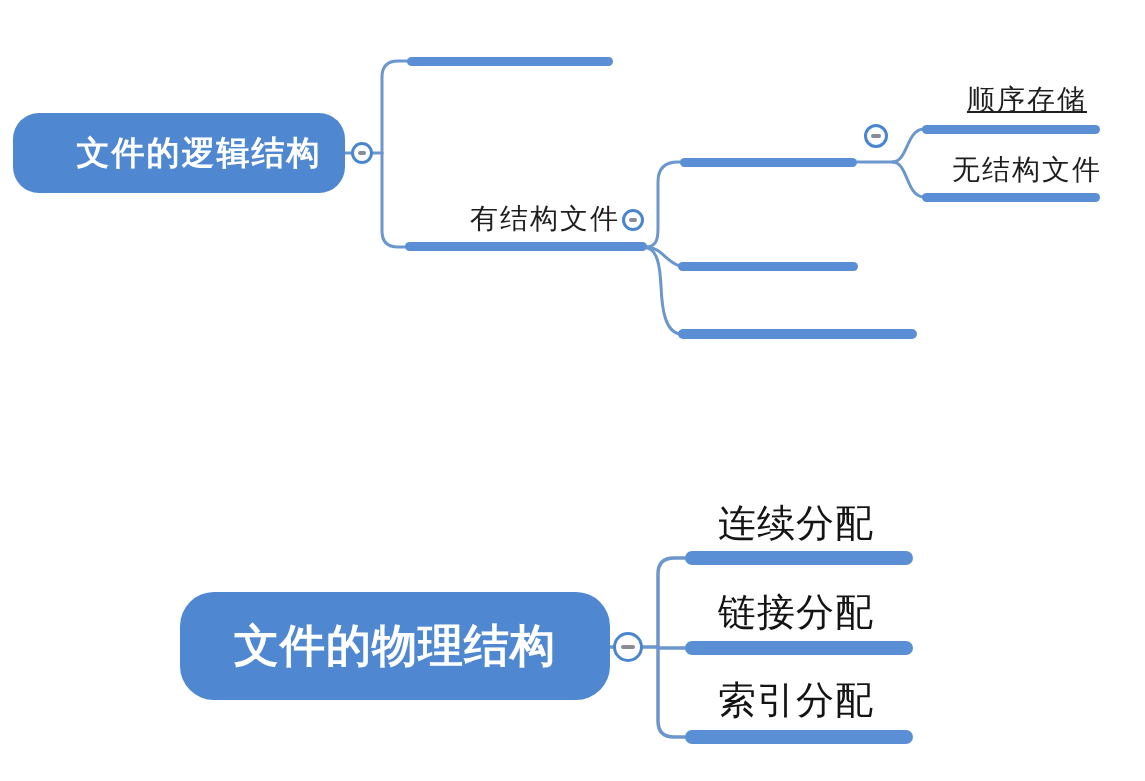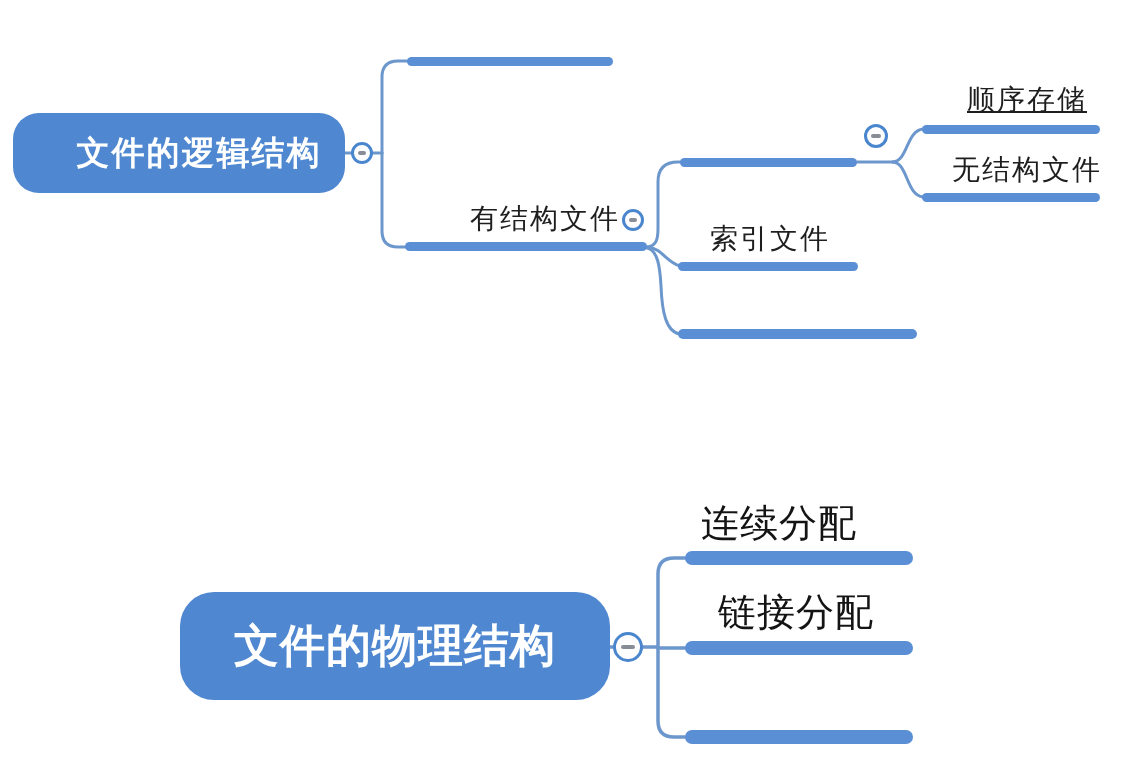--- a/index.html
+++ b/index.html
@@ -138,27 +138,27 @@
   </div>
 
 
   <div class="topic-label lv-top" style="left:507px; top:219px;margin-left:38px;">有结构文件</div>
 
 
   <div class="topic-label lv-top" style="left:1027px; top:100px;text-decoration:underline;">顺序存储</div>
 
   <div class="topic-label lv-top" style="left:1027px; top:170px;">无结构文件</div>
 
-  <div class="topic-label lv-top" style="left:770px; top:239px;">索引文件</div>
 
 
-  <div class="topic-label lv-big" style="left:779px; top:523px;font-family:Liberation Serif, serif;">连续分配</div>
+  <div class="topic-label lv-big" style="left:796px; top:523px;font-family:Liberation Serif, serif;">连续分配</div>
 
   <div class="topic-label lv-big" style="left:796px; top:612px;text-align:right;">链接分配</div>
 
+  <div class="topic-label lv-big" style="left:796px; top:700px;">索引分配</div>
 
   <div class="collapse-btn btn-a">
     <span class="dash"></span>
   </div>
   <div class="collapse-btn btn-b">
     <span class="dash"></span>
   </div>
   <div class="collapse-btn btn-c">
     <span class="dash"></span>
   </div>

